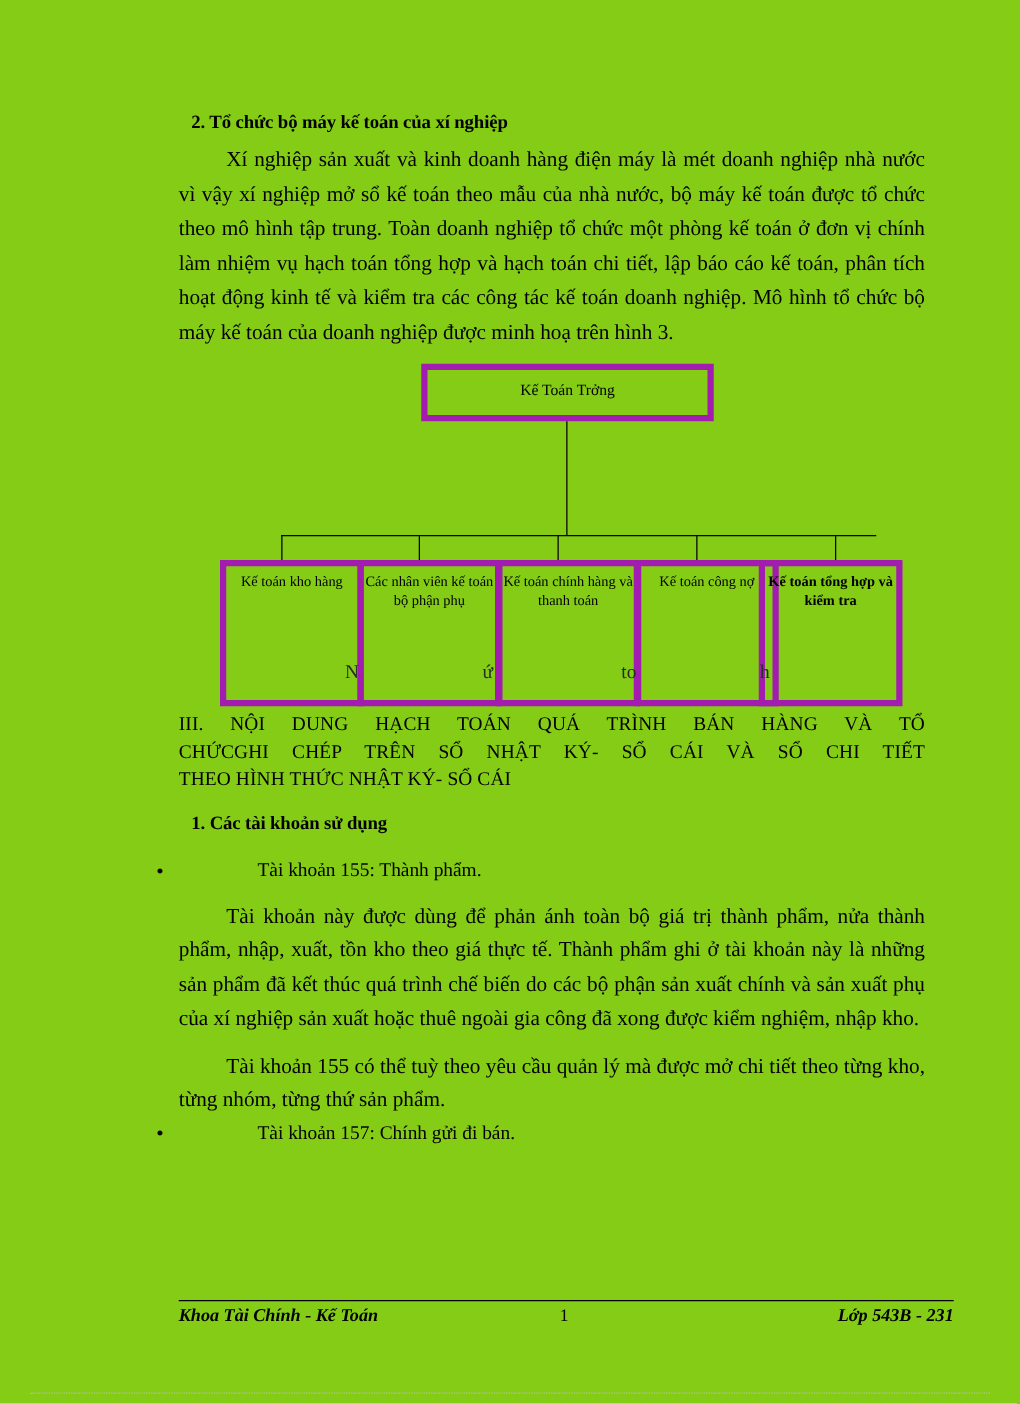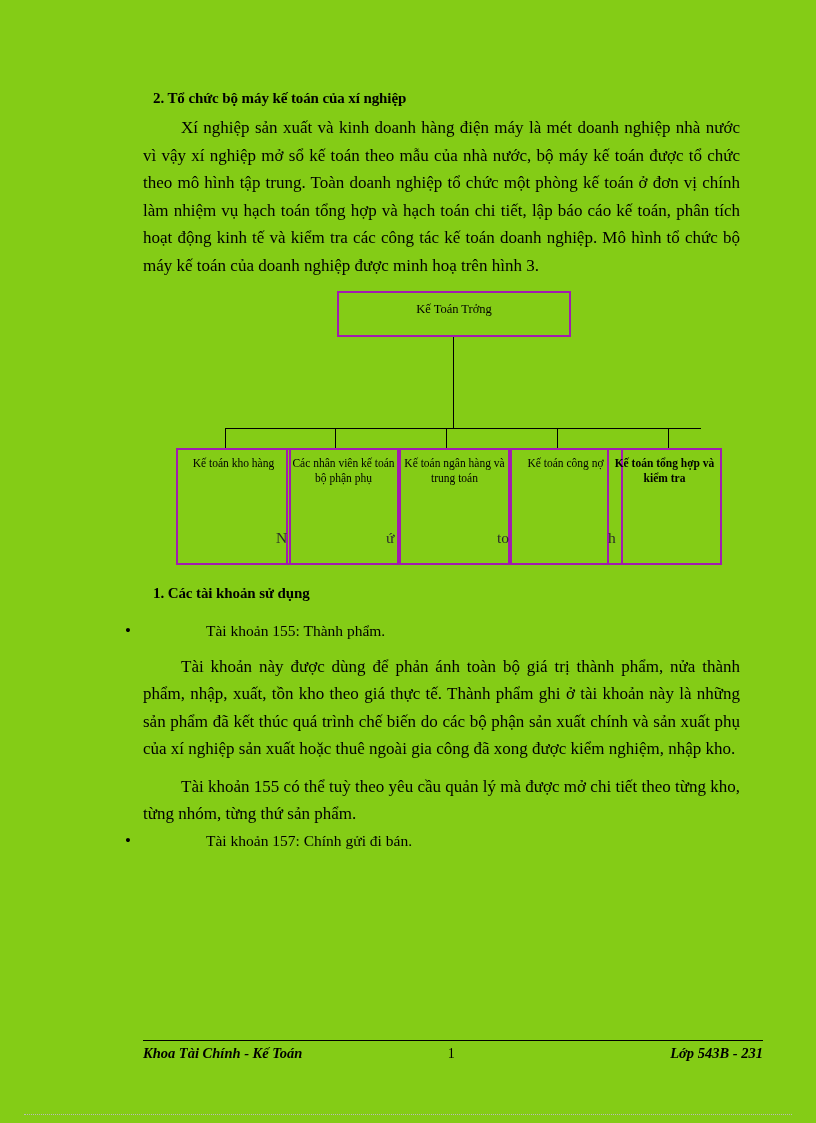--- a/index.html
+++ b/index.html
@@ -72,21 +72,21 @@
 
   
   .chart {
     position: relative;
     width: 597px;
     height: 290px;
     margin: 0;
   }
   .node {
     position: absolute;
-    border: 2px solid #a21caf;
+    border: 5px solid #a21caf;
     background: transparent;
     box-sizing: border-box;
     font-size: 11.5px;
     line-height: 1.26;
     text-align: center;
     color: #000000;
   }
   .node .label {
     display: block;
     padding-top: 6px;
@@ -206,36 +206,41 @@
       <div class="conn v-drop d3"></div>
       <div class="conn v-drop d4"></div>
 
       <div class="node node-leaf leaf0">
         <span class="label">Kế toán kho hàng</span>
       </div>
       <div class="node node-leaf leaf1">
         <span class="label">Các nhân viên kế toán bộ phận phụ</span>
       </div>
       <div class="node node-leaf leaf2">
-        <span class="label">Kế toán ngân hàng và trung toán</span>
+        <span class="label">Kế toán chính hàng và thanh toán</span>
       </div>
       <div class="node node-leaf leaf3">
         <span class="label">Kế toán công nợ</span>
       </div>
       <div class="node node-leaf leaf4">
         <span class="label">Kế toán tổng hợp và kiểm tra</span>
       </div>
 
       <div class="ghost g0">N</div>
       <div class="ghost g1">ứ</div>
       <div class="ghost g2">to</div>
       <div class="ghost g3">h r</div>
 
     </div>
 
+    <div class="h-roman">
+      <span class="just">III.  NỘI  DUNG  HẠCH  TOÁN  QUÁ  TRÌNH  BÁN  HÀNG  VÀ  TỔ</span>
+      <span class="just">CHỨCGHI  CHÉP  TRÊN  SỔ  NHẬT  KÝ-  SỔ  CÁI  VÀ  SỔ  CHI  TIẾT</span>
+      <span class="ln">THEO HÌNH THỨC NHẬT KÝ- SỔ CÁI</span>
+    </div>
 
     <div class="spacer-14"></div>
 
     <div class="h-sub">1. Các tài khoản sử dụng</div>
 
     <div class="spacer-8"></div>
 
     <div class="bullet-row">
       <span class="bullet-dot">•</span>
       <span>Tài khoản 155: Thành phẩm.</span>

